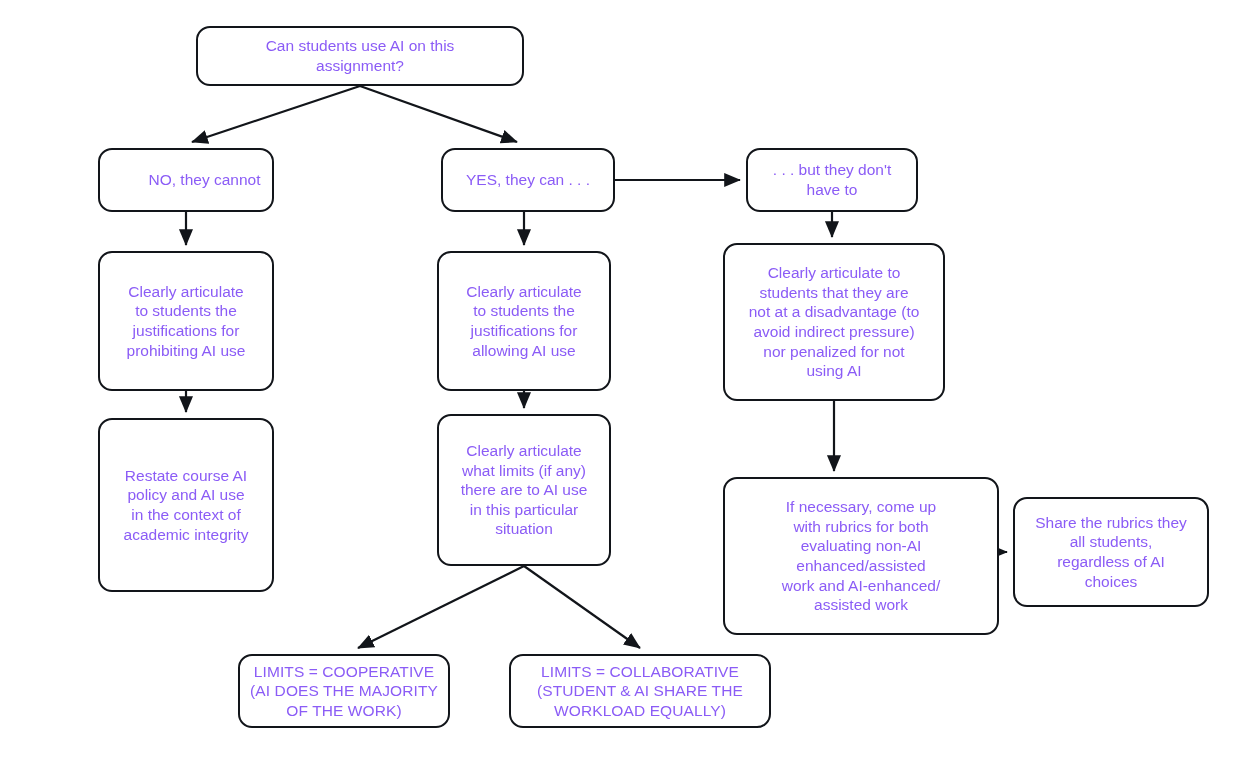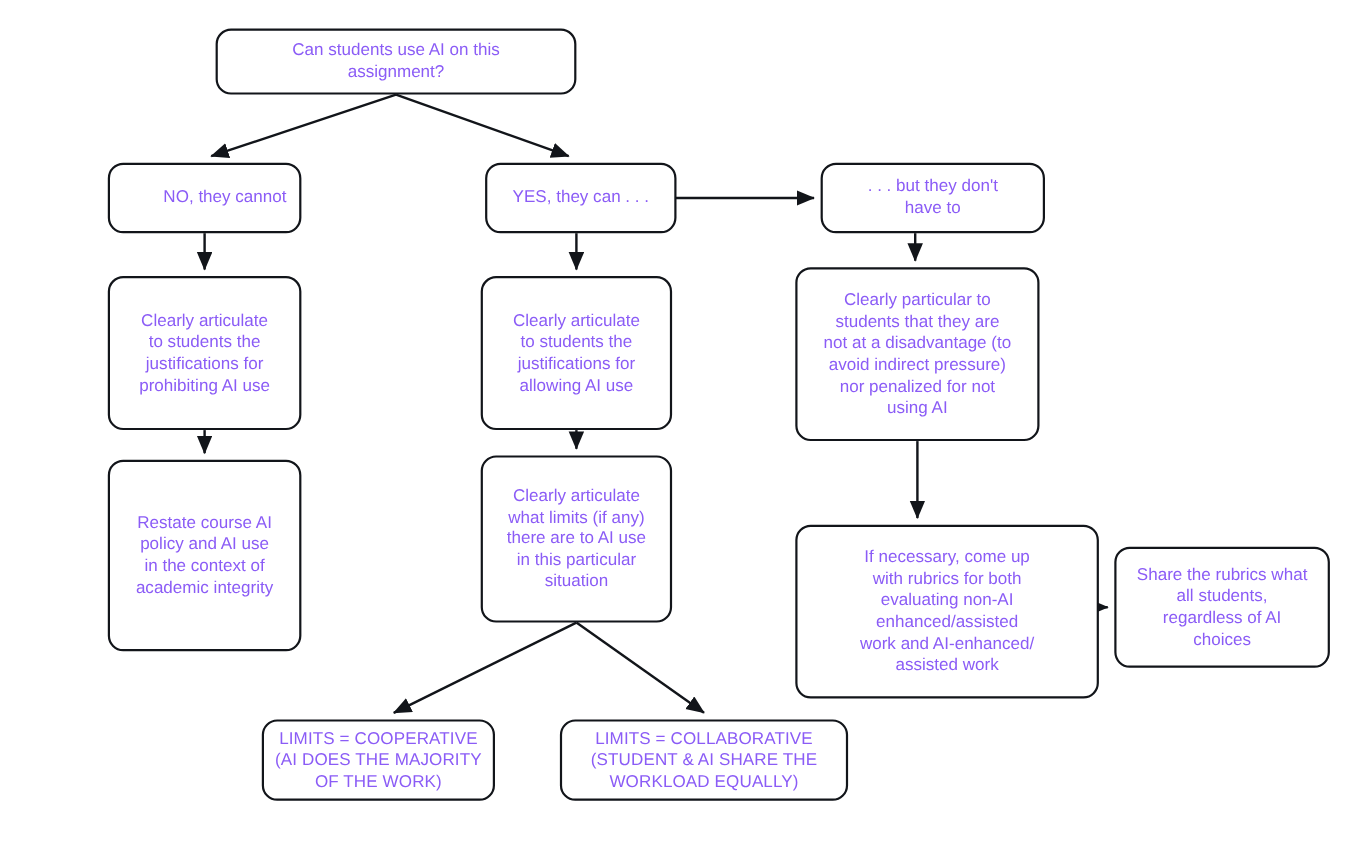--- a/index.html
+++ b/index.html
@@ -75,52 +75,52 @@
         <path d="M 524,566 L 358,648" marker-end="url(#arrowhead)"></path>
         <path d="M 524,566 L 640,648" marker-end="url(#arrowhead)"></path>
       </g>
   </svg>
 
   <div id="node-layer">
       <div class="node" style="left: 196px; top: 26px; width: 328px; height: 60px;">Can students use AI on this
 assignment?</div>
       <div class="node" style="left: 98px; top: 148px; width: 176px; height: 64px; padding-left: 44px;">NO, they cannot</div>
       <div class="node" style="left: 441px; top: 148px; width: 174px; height: 64px;">YES,  they can . . .</div>
-      <div class="node" style="left: 746px; top: 148px; width: 204px; height: 64px;">. . . but they don't
+      <div class="node" style="left: 746px; top: 148px; width: 172px; height: 64px;">. . . but they don't
 have to</div>
       <div class="node" style="left: 98px; top: 251px; width: 176px; height: 140px;">Clearly articulate
 to students the
 justifications for
 prohibiting AI use</div>
       <div class="node" style="left: 437px; top: 251px; width: 174px; height: 140px;">Clearly articulate
 to students the
 justifications for
 allowing AI use</div>
-      <div class="node" style="left: 723px; top: 243px; width: 222px; height: 158px;">Clearly particular to
+      <div class="node" style="left: 723px; top: 243px; width: 222px; height: 158px;">Clearly articulate to
 students that they are
 not at a disadvantage (to
 avoid indirect pressure)
 nor penalized for not
 using AI</div>
       <div class="node" style="left: 98px; top: 418px; width: 176px; height: 174px;">Restate course AI
 policy and AI use
 in the context of
 academic integrity</div>
       <div class="node" style="left: 437px; top: 414px; width: 174px; height: 152px;">Clearly articulate
 what limits (if any)
 there are to AI use
 in this particular
 situation</div>
       <div class="node" style="left: 723px; top: 477px; width: 276px; height: 158px;">If necessary, come up
 with rubrics for both
 evaluating non-AI
 enhanced/assisted
 work and AI-enhanced/
 assisted work</div>
-      <div class="node" style="left: 1013px; top: 497px; width: 196px; height: 110px;">Share the rubrics what
+      <div class="node" style="left: 1013px; top: 497px; width: 196px; height: 110px;">Share the rubrics they
 all students,
 regardless of AI
 choices</div>
       <div class="node caps" style="left: 238px; top: 654px; width: 212px; height: 74px;">LIMITS = COOPERATIVE
 (AI DOES THE MAJORITY
 OF THE WORK)</div>
       <div class="node caps" style="left: 509px; top: 654px; width: 262px; height: 74px; text-align: center;">LIMITS = COLLABORATIVE
 (STUDENT &amp; AI SHARE THE
 WORKLOAD EQUALLY)</div>
     </div>

